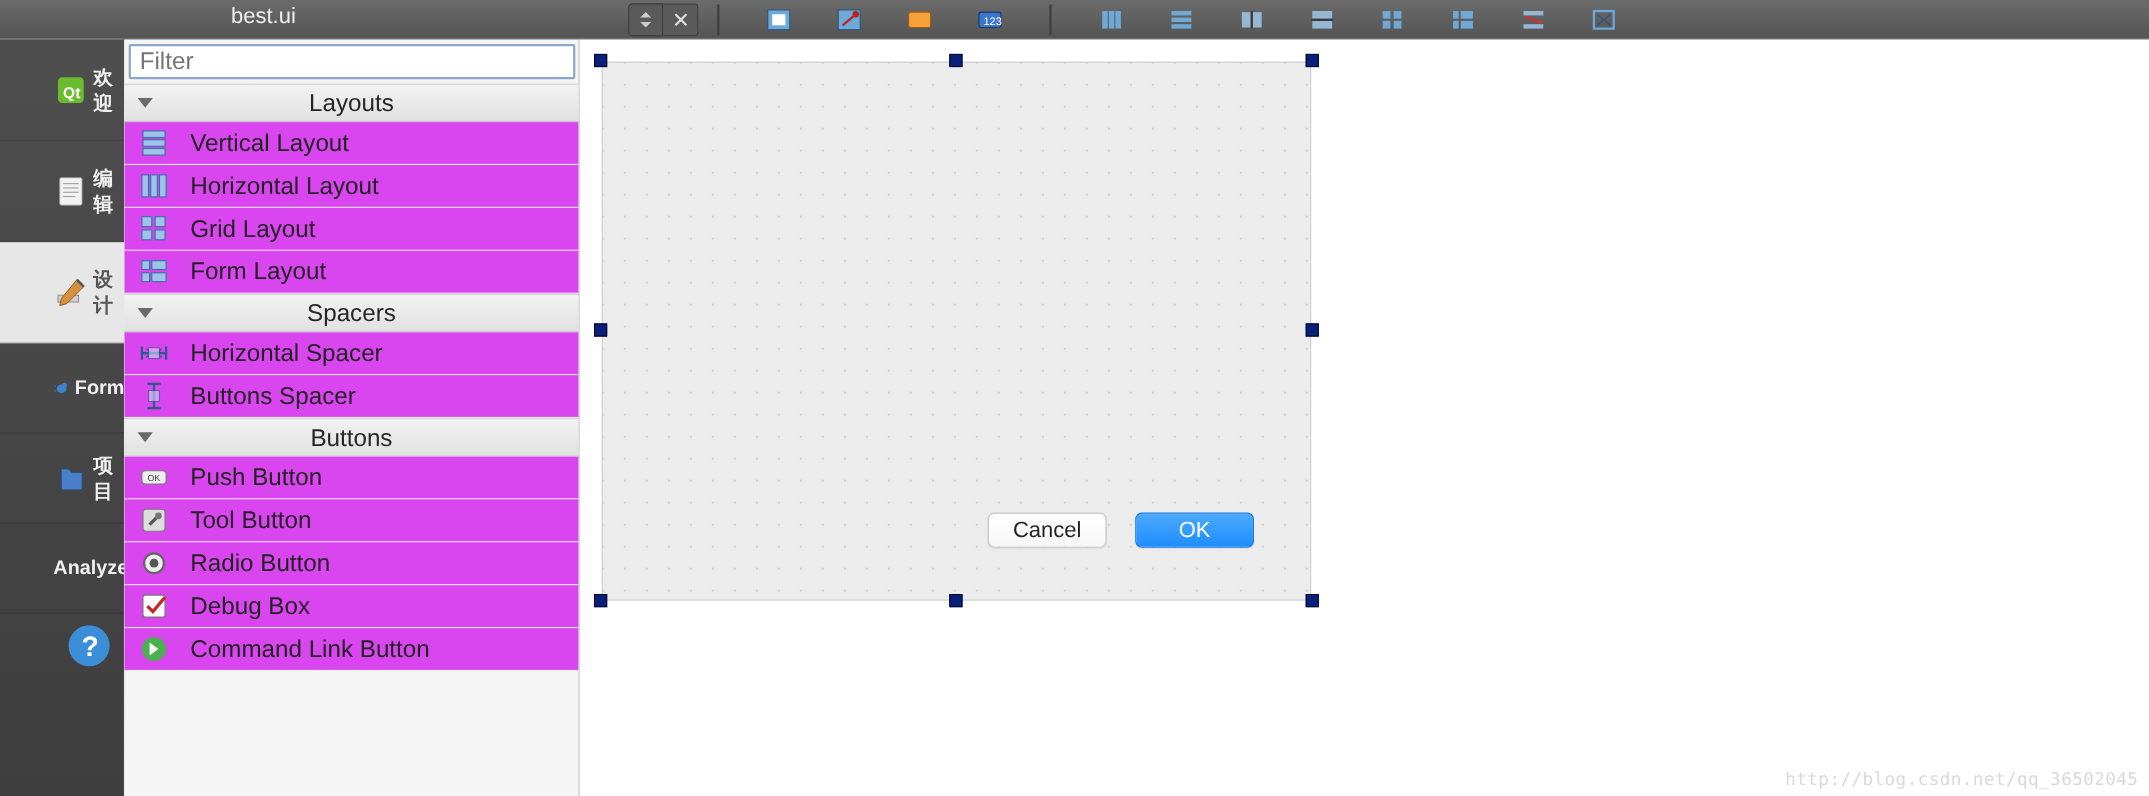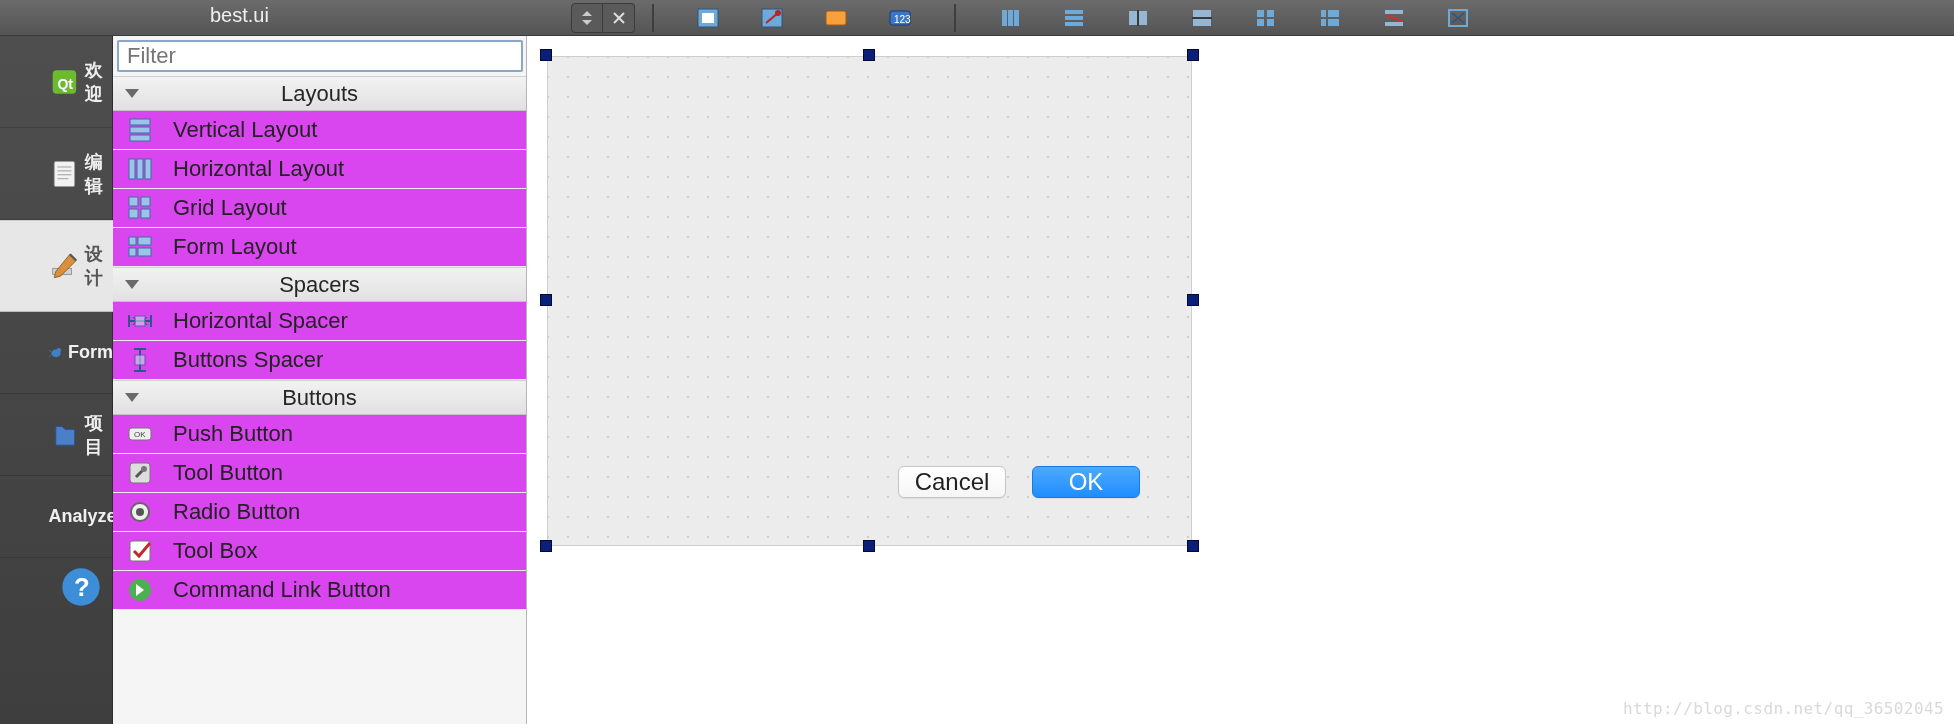--- a/index.html
+++ b/index.html
@@ -185,21 +185,21 @@
   .handle {
     position: absolute;
     width: 12px; height: 12px;
     background: #0a1f7a;
     border: 1px solid #030a2b;
   }
   .form-btn {
     position: absolute;
     height: 32px;
     display: flex; align-items: center; justify-content: center;
-    font-size: 24px;
+    font-size: 20px;
     border-radius: 6px;
     padding: 0 20px;
     border: 1px solid #c5c5c5;
     background: linear-gradient(#ffffff, #f6f6f6);
     color: #222;
     box-shadow: 0 1px 1px rgba(0,0,0,0.06);
   }
   .form-btn.primary {
     background: linear-gradient(#4daaff, #1f8dff);
     border-color: #1879e6;
@@ -492,21 +492,21 @@
     </span>
     <span>Radio Button</span>
   </div>
   <div class="widget-item">
     <span class="wicon">
       <svg width="28" height="28">
           <rect x="4" y="4" width="20" height="20" rx="2" fill="#fff" stroke="#777"></rect>
           <path d="M8 14 L13 19 L24 6" fill="none" stroke="#c62828" stroke-width="3"></path>
         </svg>
     </span>
-    <span>Tool Box</span>
+    <span>Debug Box</span>
   </div>
   <div class="widget-item">
     <span class="wicon">
       <svg width="28" height="28">
           <circle cx="14" cy="14" r="11" fill="#4caf50"></circle>
           <path d="M10 8 L18 14 L10 20 Z" fill="#fff"></path>
         </svg>
     </span>
     <span>Command Link Button</span>
   </div>

